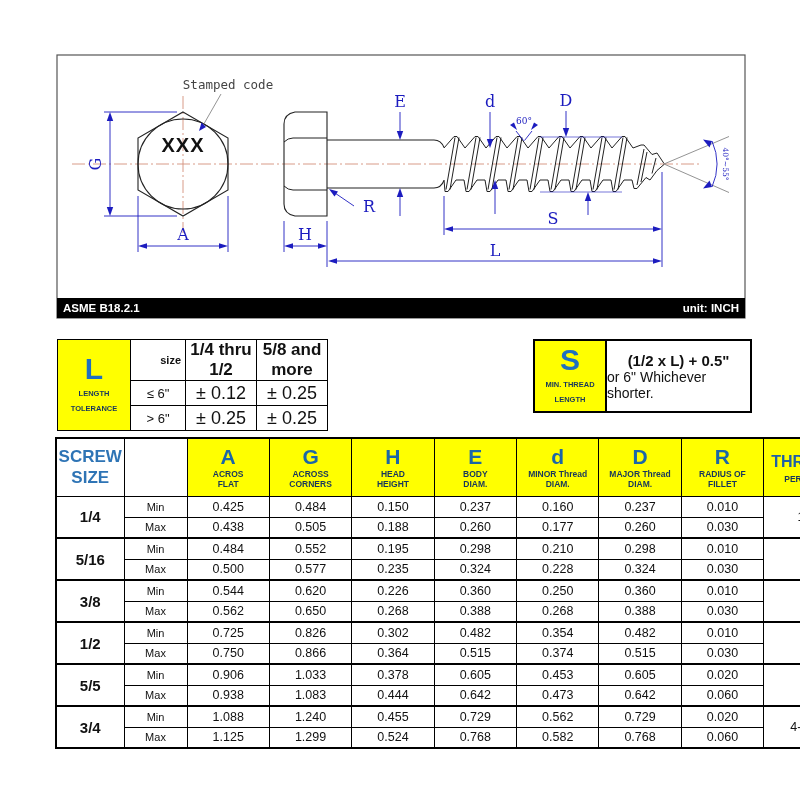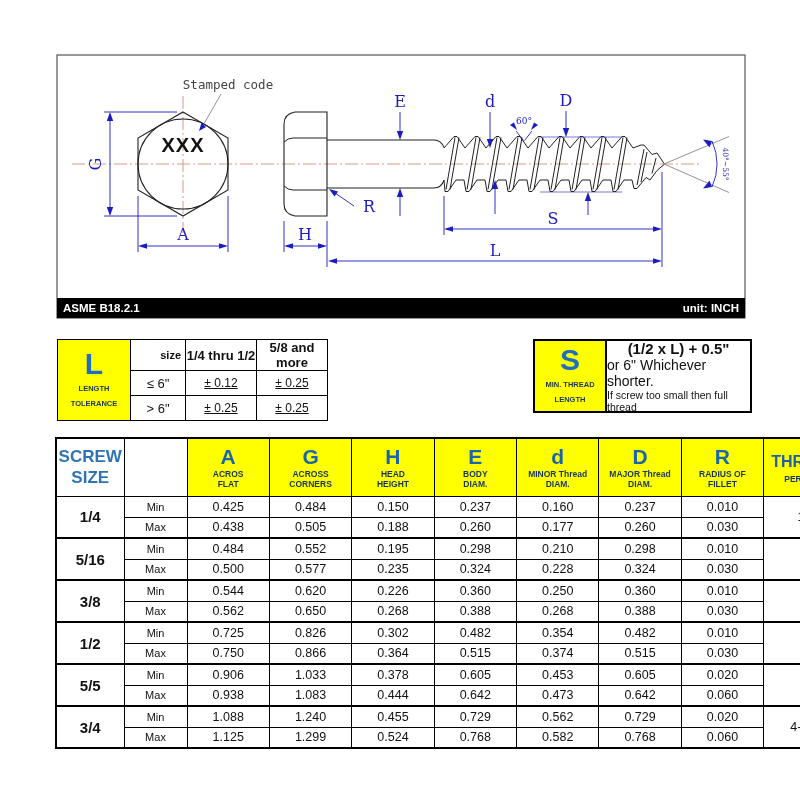--- a/index.html
+++ b/index.html
@@ -21,23 +21,23 @@
   text.note   { font-family:"DejaVu Sans Mono", monospace; font-size:12.5px; fill:#444; }
   text.xxx    { font-family:"Liberation Sans", sans-serif; font-size:20px; font-weight:bold; fill:#111; letter-spacing:1px; }
   text.bartxt { font-family:"Liberation Sans", sans-serif; font-size:11.5px; font-weight:bold; fill:#fff; }
 
   
   table { border-collapse:collapse; background:#fff; }
   #tol-table { position:absolute; left:57px; top:339px; table-layout:fixed; }
   #tol-table td, #tol-table th { border:1.5px solid #000; text-align:center; vertical-align:middle; color:#111; }
   #tol-table .bigcell { background:#ffff00; width:73px; }
   #tol-table .szh { width:55px; font-size:11px; font-weight:bold; text-align:right; padding-right:4px; height:24px; }
-  #tol-table .colh { width:71px; font-size:13px; font-weight:bold; }
+  #tol-table .colh { width:71px; font-size:17px; font-weight:bold; }
   #tol-table .szv { font-size:13px; height:25px; }
-  #tol-table .val { font-size:12px;text-decoration:underline; }
+  #tol-table .val { font-size:18px; }
   .bigletter { font-size:30px; font-weight:bold; color:#1f6fc0; line-height:30px; font-family:"Liberation Sans", sans-serif; }
   .biglabel  { font-size:7.5px; font-weight:bold; color:#17365d; white-space:pre-line; line-height:15px; margin-top:2px; }
 
   #thread-note { position:absolute; left:533px; top:339px; width:219px; height:74px; border:2px solid #000; display:flex; }
   #thread-note .bigcell { background:#ffff00; width:72px; border-right:2px solid #000; display:flex; flex-direction:column; align-items:center; justify-content:center; }
   #thread-note .content { flex:1; display:flex; flex-direction:column; align-items:center; justify-content:center; color:#111; }
   #thread-note .l1 { font-size:15px; font-weight:bold; }
   #thread-note .l2 { font-size:14px; }
   #thread-note .l3 { font-size:10.5px; }
   #tol-table .bigcell { text-align:center; }
@@ -241,21 +241,20 @@
 
   <div id="thread-note">
     <div class="bigcell">
       <div class="bigletter">S</div>
       <div class="biglabel" style="text-align:center">MIN. THREAD
 LENGTH</div>
     </div>
     <div class="content">
       <div class="l1">(1/2 x L) + 0.5"</div>
       <div class="l2">or 6" Whichever shorter.</div>
-      <div class="l3">If screw too small then full thread</div>
     </div>
   </div>
 
   <table id="main-table">
     <thead>
       <tr>
         <th class="corner">SCREW
 SIZE</th>
         <th class="blank"></th>
         <th>

